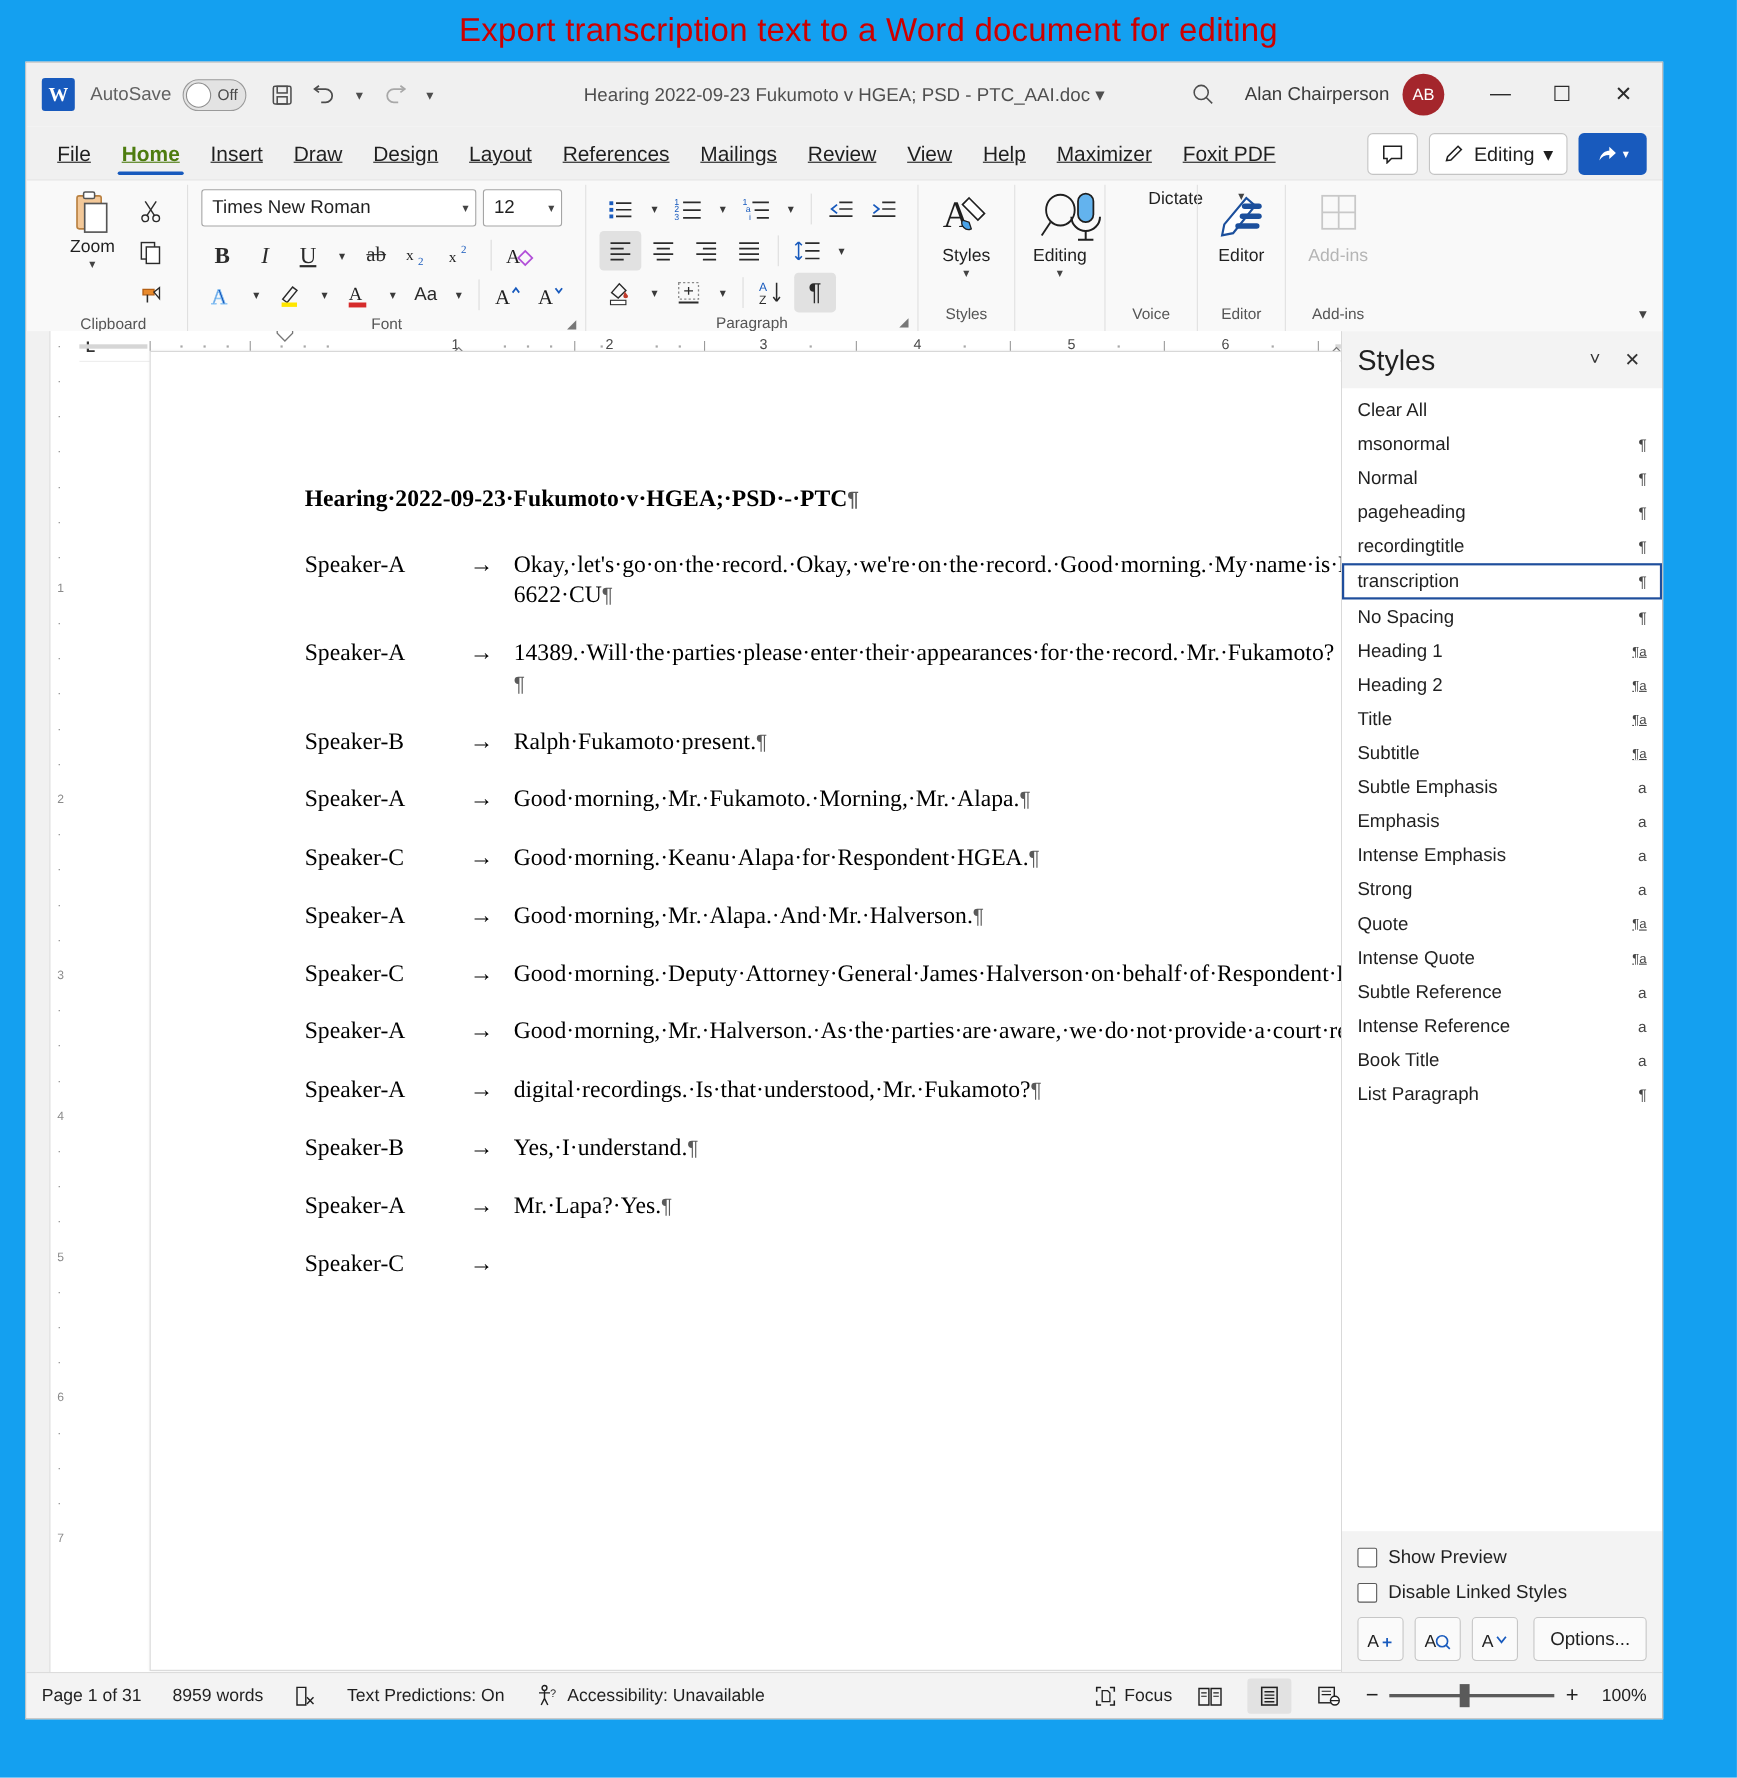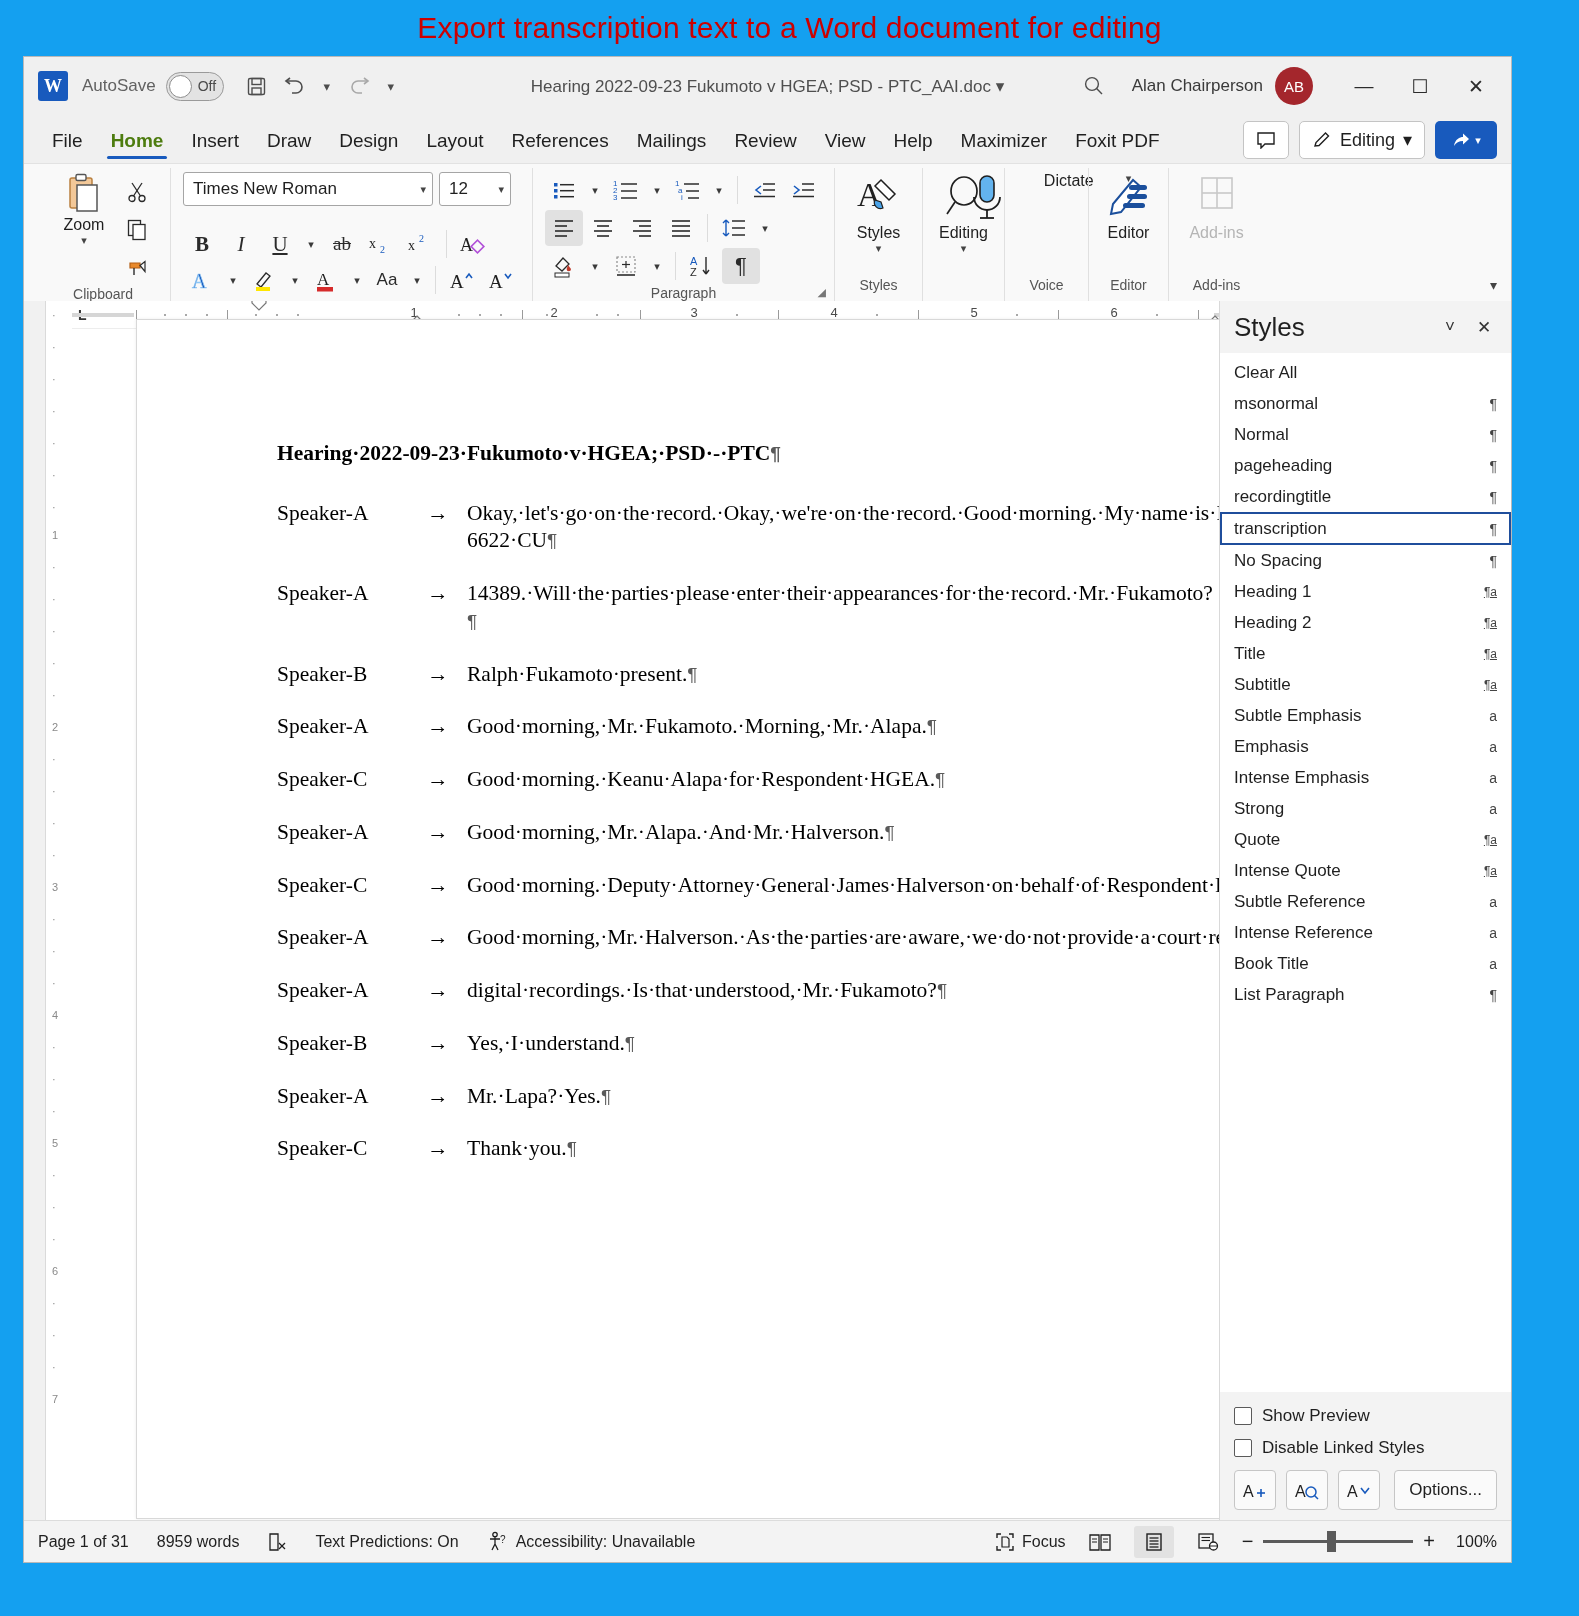--- a/index.html
+++ b/index.html
@@ -67,21 +67,21 @@
   .srch { width:52px;height:38px;display:flex;align-items:center;justify-content:center; }
   .username { font-size:17px;color:#3a3a3a; margin:0 10px; }
   .avatar {
     width:38px;height:38px;border-radius:50%;background:#a4262c;color:#fff;
     display:flex;align-items:center;justify-content:center;font-size:15px;margin-right:22px;
   }
   .wbtn { width:54px;height:48px;display:flex;align-items:center;justify-content:center;color:#2b2b2b;font-size:19px; }
 
   
   .tabsrow { height:48px; background:#f0f0f0; display:flex; align-items:flex-end; padding:0 14px; flex:0 0 auto; }
-  .tab { font-size:19px; color:#1f1f1f; padding:4px 14px 11px; position:relative; }
+  .tab { font-size:19px; color:#1f1f1f; padding:4px 14px 11px; position:relative;text-decoration:underline; }
   .tab.active { color:#4d7c0f; font-weight:600; }
   .tab.active::after {
     content:""; position:absolute; left:10px; right:10px; bottom:4px; height:3px; background:#185abd; border-radius:2px;
   }
   .tabsright { margin-left:auto; display:flex; align-items:center; gap:10px; padding-bottom:4px; }
   .pillbtn {
     height:38px; border:1px solid #c4c4c4; border-radius:5px; background:#fff;
     display:flex; align-items:center; gap:8px; padding:0 12px; font-size:18px; color:#1f1f1f;
   }
   .sharebtn {
@@ -102,21 +102,21 @@
 
   .pastecol { display:flex; flex-direction:column; align-items:center; width:68px; }
   .pasteicon { width:46px;height:44px; display:flex;align-items:center;justify-content:center; }
   .pastelbl { font-size:16px; color:#1f1f1f; }
   .chev { font-size:11px; color:#444; }
   .clipcol { display:flex; flex-direction:column; align-items:center; gap:2px; padding-top:2px; }
   .ibtn { width:38px;height:36px;display:flex;align-items:center;justify-content:center;color:#2b2b2b;font-size:18px;border-radius:4px; }
   .ibtn.sel { background:#e1e1e1; }
   .ibtn.sm { width:22px; font-size:11px; color:#3a3a3a; }
 
-  .fontrow1 { display:flex; align-items:center; gap:6px; margin-bottom:20px; }
+  .fontrow1 { display:flex; align-items:center; gap:6px; margin-bottom:8px; }
   .fontbox {
     height:34px; border:1px solid #a5a5a5; border-radius:3px; background:#fff;
     display:flex; align-items:center; padding:0 6px 0 9px; font-size:17px; color:#1f1f1f;
   }
   .fontbox .cv { margin-left:auto; padding-left:8px; font-size:11px; color:#444; }
   .fontrow { display:flex; align-items:center; gap:1px; }
   .sep { width:1px; height:28px; background:#dcdcdc; margin:0 6px; }
 
   
   .docarea { flex:1; display:flex; min-height:0; background:#fff; }
@@ -799,21 +799,20 @@
 
           <div class="para">
             <div class="spk">Speaker-A</div>
             <div class="arrow">→</div>
             <div class="txt"><span>Mr.·Lapa?·Yes.</span><span class="pilcrow">¶</span></div>
           </div>
 
           <div class="para">
             <div class="spk">Speaker-C</div>
             <div class="arrow">→</div>
-            <div class="txt"><span>Thank·you.</span><span class="pilcrow">¶</span></div>
           </div>
 
         </div>
       </div>
     </div>
 
     <div class="stylespane">
       <div class="sp-header">
         <div class="sp-title">Styles</div>
         <div style="margin-left:auto;display:flex;">

